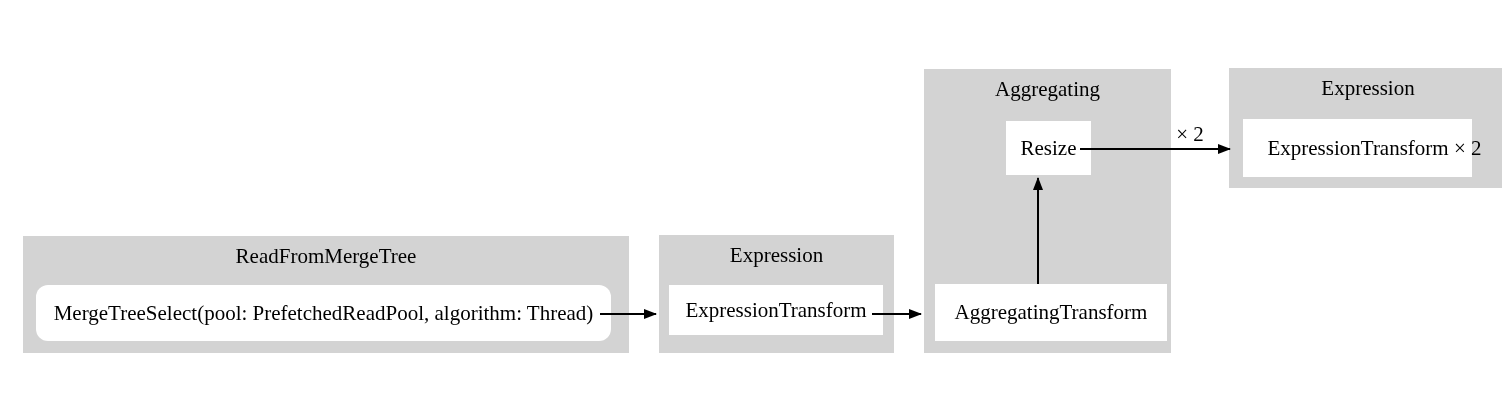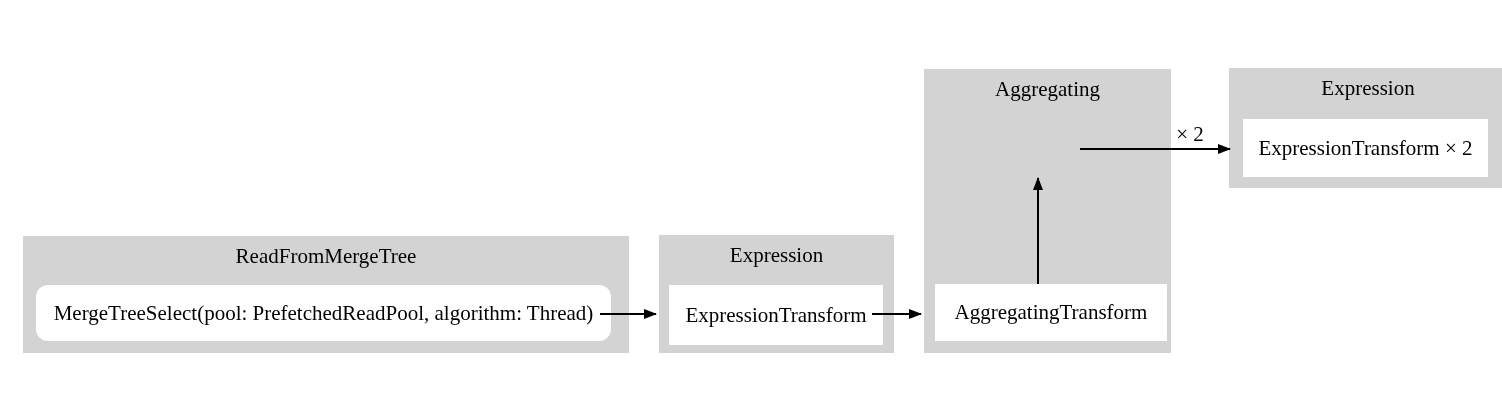--- a/index.html
+++ b/index.html
@@ -53,30 +53,30 @@
     top: 0;
     pointer-events: none;
   }
 
   
   .c1 { left: 12px;   top: 236px; width: 606px; height: 117px; }
   .c1 .n1 { left: 13px; top: 49px;  width: 575px; height: 56px; border-radius: 12px; }
 
   
   .c2 { left: 648px;  top: 235px; width: 235px; height: 118px; }
-  .c2 .n1 { left: 10px; top: 50px;  width: 214px; height: 60px; text-align: center; }
+  .c2 .n1 { left: 10px; top: 50px;  width: 214px; height: 50px; text-align: center; }
 
   
   .c3 { left: 913px;  top: 69px;  width: 247px; height: 284px; }
   .c3 .n1 { left: 82px; top: 52px;  width: 85px;  height: 54px; }
   .c3 .n2 { left: 11px; top: 215px; width: 232px; height: 57px; }
 
   
   .c4 { left: 1218px; top: 68px;  width: 278px; height: 120px; }
-  .c4 .n1 { left: 14px; top: 51px;  width: 245px; height: 58px; }
+  .c4 .n1 { left: 14px; top: 51px;  width: 195px; height: 58px; padding-left: 34px; }
 
   .el4 { left: 1164px; top: 123px; width: 52px; height: 22px; }
 </style>
 </head>
 <body>
 
 <div class="canvas">
 
   <div class="cluster c1">
     <div class="cluster-title">ReadFromMergeTree</div>
@@ -87,20 +87,23 @@
 
   <div class="cluster c2">
     <div class="cluster-title">Expression</div>
     <div class="node n1">
       <span>ExpressionTransform</span>
     </div>
   </div>
 
   <div class="cluster c3">
     <div class="cluster-title">Aggregating</div>
+    <div class="node n1">
+      <span>Resize</span>
+    </div>
     <div class="node n2">
       <span>AggregatingTransform</span>
     </div>
   </div>
 
   <div class="cluster c4">
     <div class="cluster-title">Expression</div>
     <div class="node n1">
       <span>ExpressionTransform × 2</span>
     </div>

